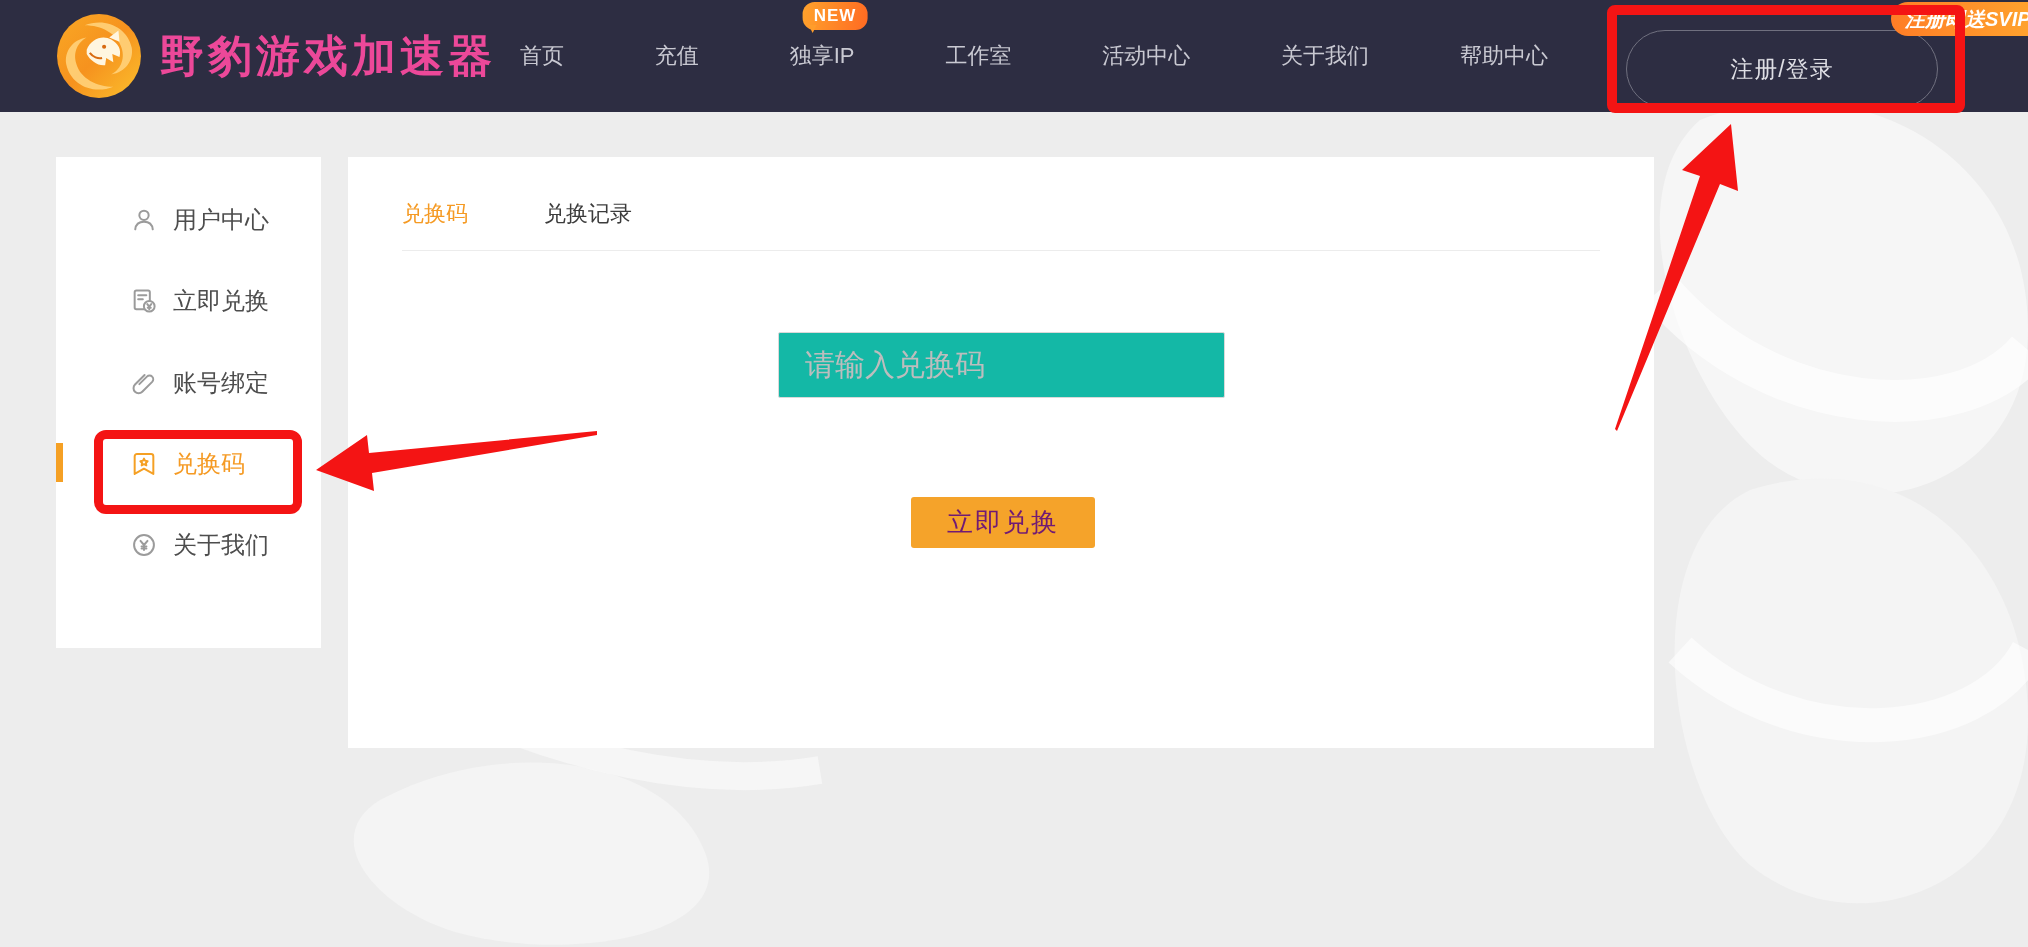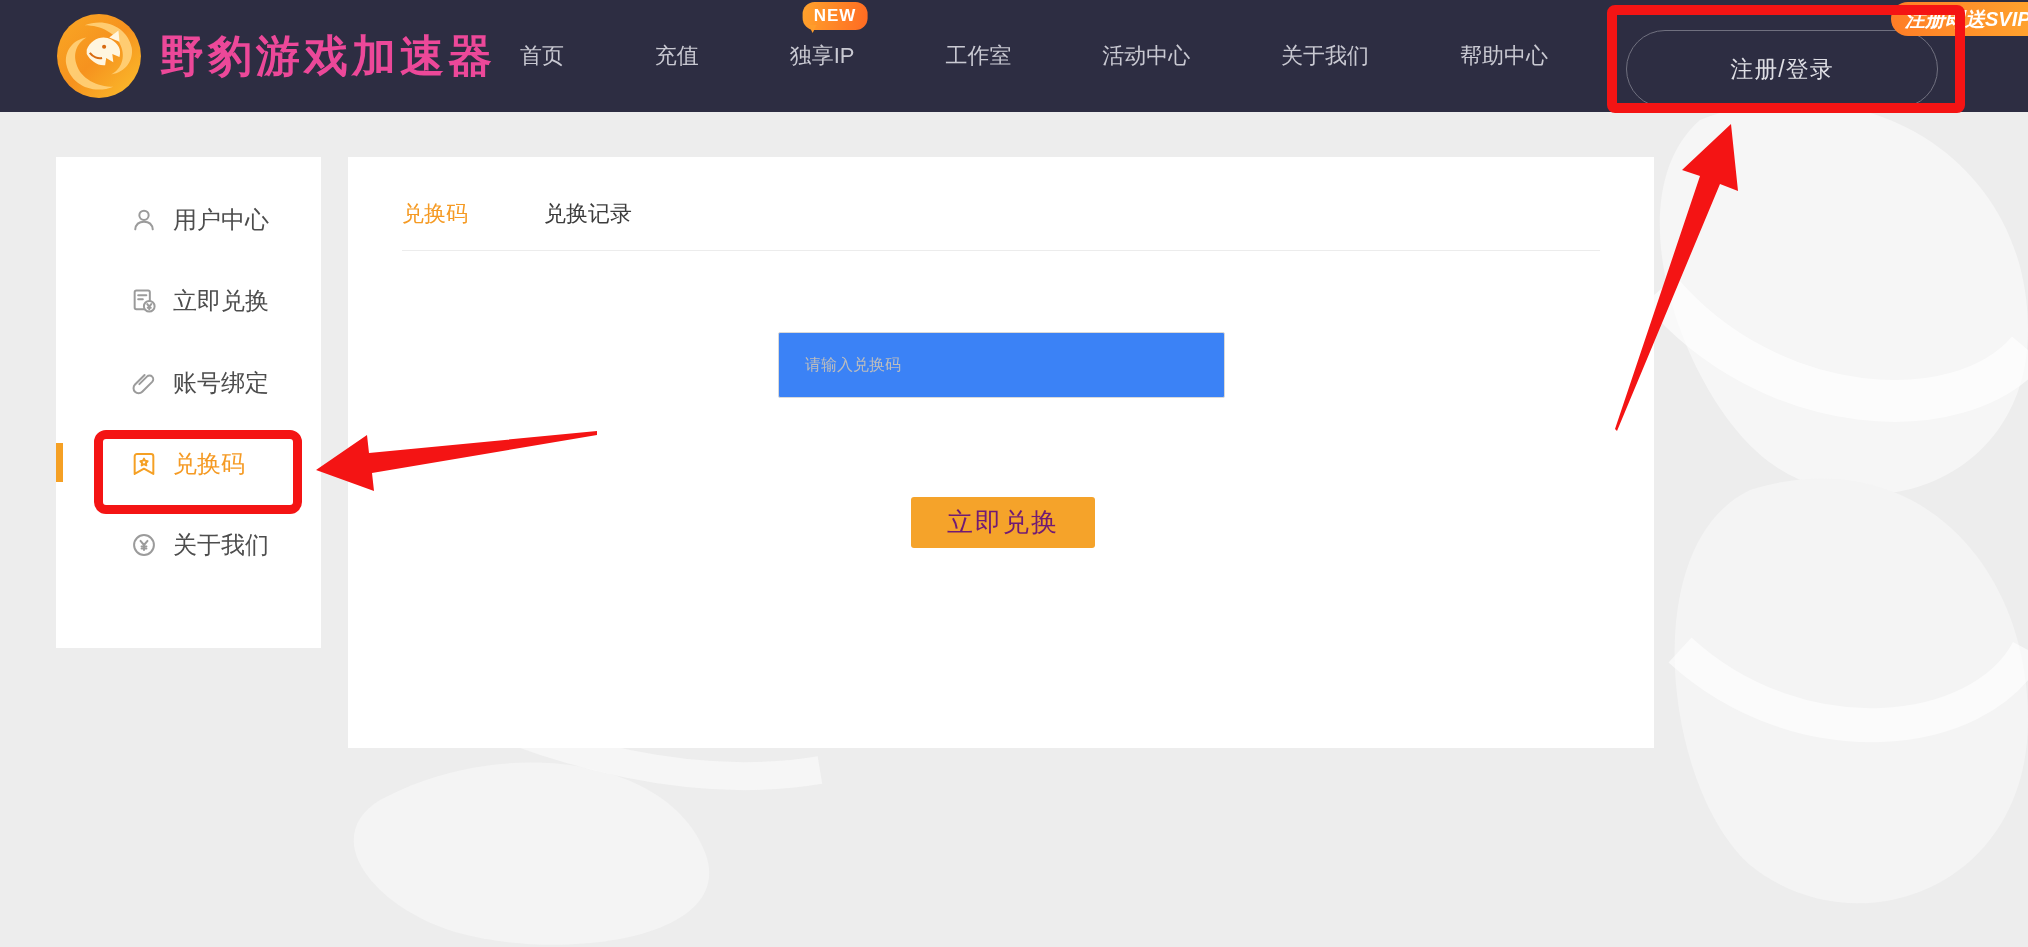--- a/index.html
+++ b/index.html
@@ -62,21 +62,21 @@
 
   
   .panel { position:absolute; left:348px; top:157px; width:1306px; height:591px; background:#fff; z-index:5; }
   .tabs { position:absolute; left:54px; top:42px; display:flex; gap:76px; }
   .tab { font-size:22px; color:#3c3c3c; cursor:pointer; white-space:nowrap; }
   .tab.active { color:#f59a23; }
   .divider { position:absolute; left:54px; right:54px; top:93px; height:1px; background:#ececec; }
   .code-input {
     position:absolute; left:430px; top:175px; width:447px; height:66px;
     border:1px solid #d9d9d9; border-radius:2px; box-sizing:border-box;
-    font-size:16px; color:#333; padding:0 26px; outline:none; background:#3b82f6;
+    font-size:30px; color:#333; padding:0 26px; outline:none; background:#14b8a6;
     font-family:inherit;
   }
   .code-input::placeholder { color:#bdbdbd; }
   .redeem-btn {
     position:absolute; left:563px; top:340px; width:184px; height:51px;
     background:#f5a32a; border:none; border-radius:3px; color:#701a75;
     font-size:26px; cursor:pointer; font-family:inherit; letter-spacing:2px;
   }
 
   

